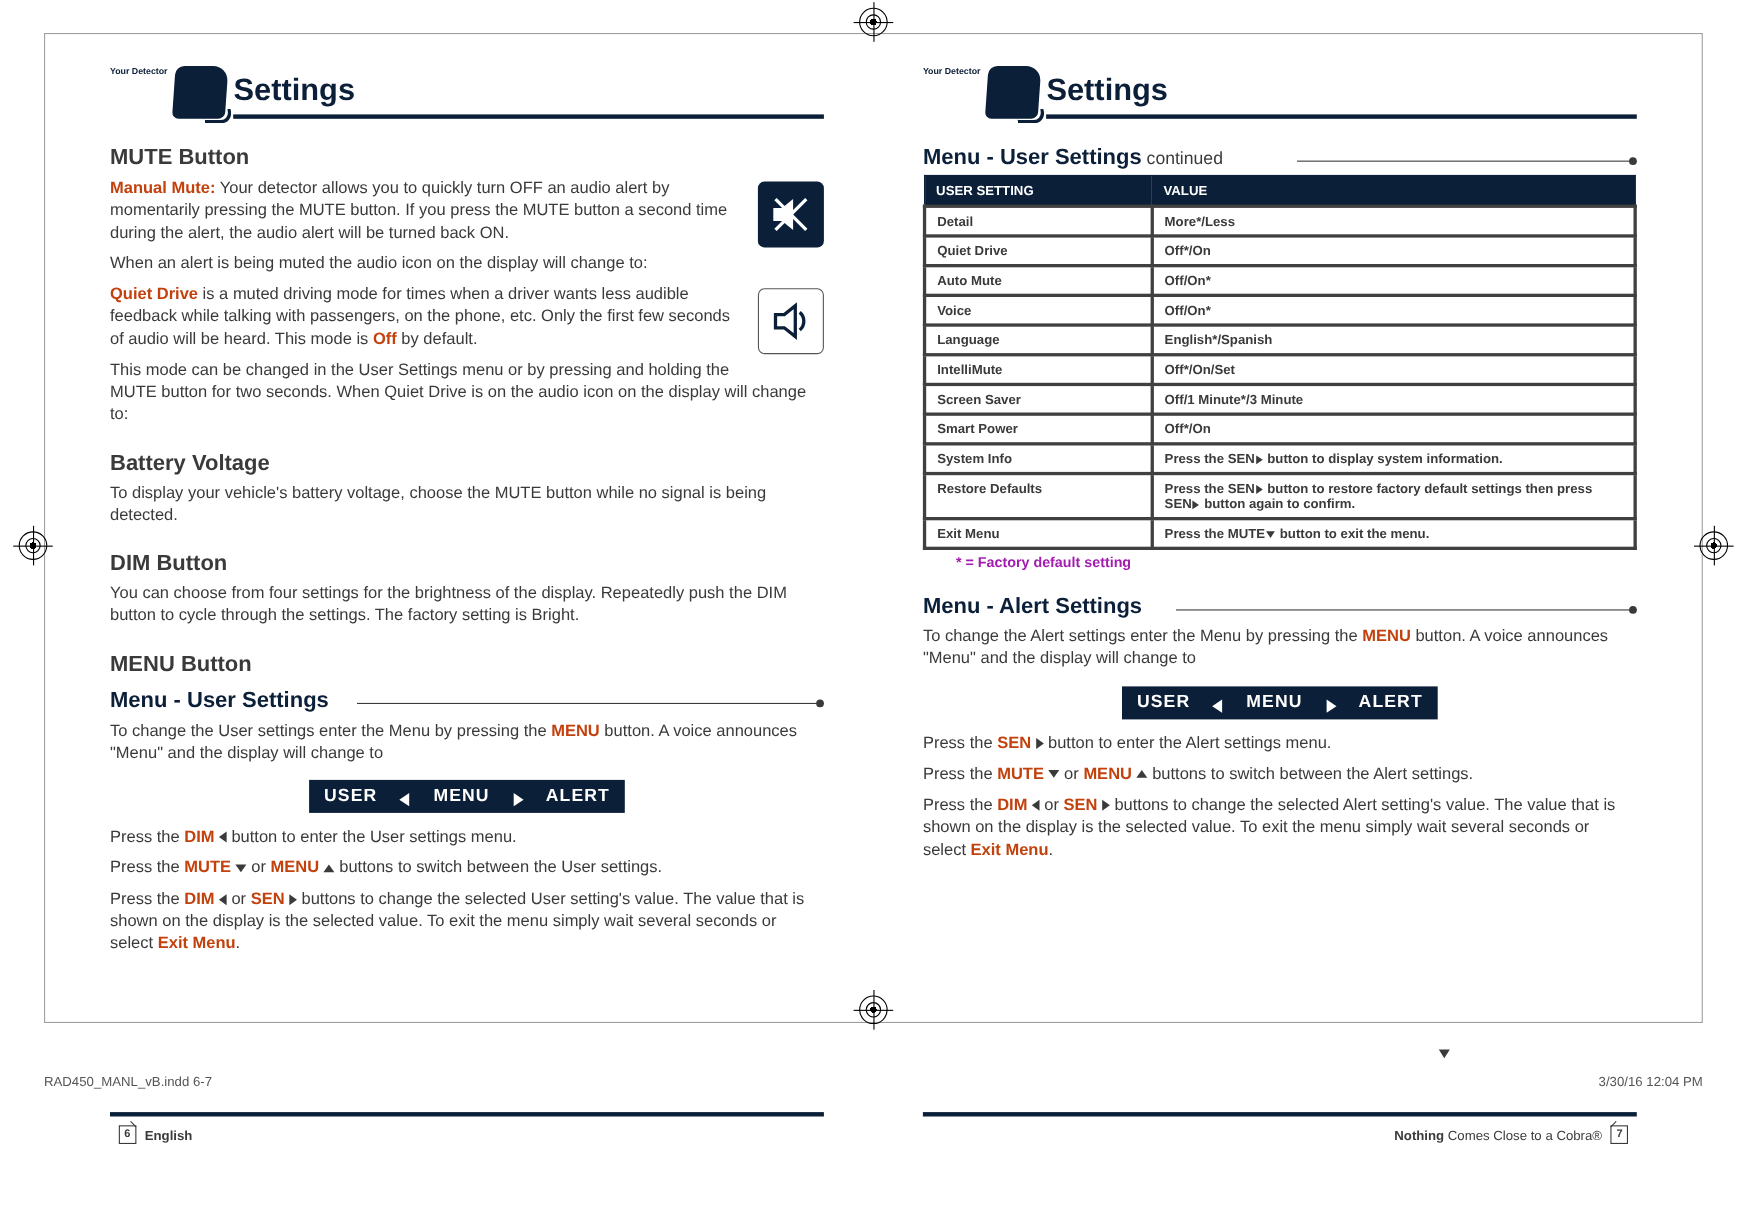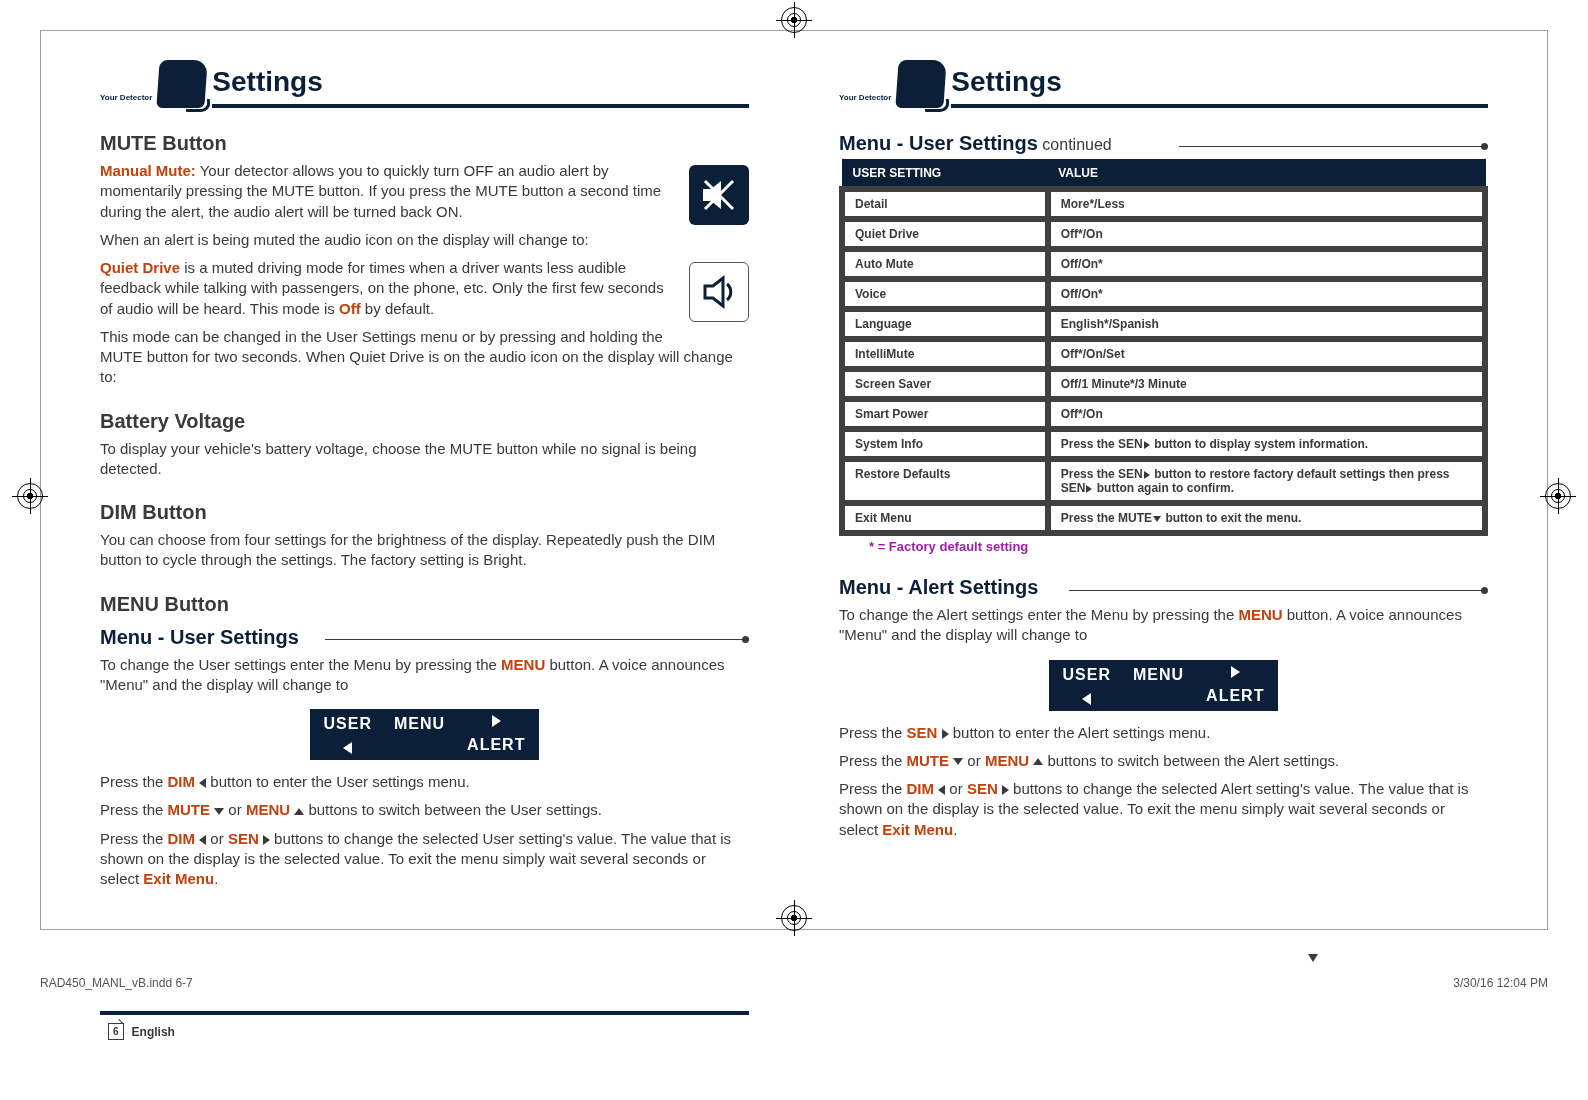--- a/index.html
+++ b/index.html
@@ -27,21 +27,21 @@
     flex: 1;
     position: relative;
     display: flex;
     flex-direction: column;
   }
   .page-header {
     display: flex;
     align-items: flex-end;
     margin-bottom: 10px;
   }
-  .logo-wrap { display:flex; align-items:flex-end; gap:4px; }
+  .logo-wrap { display:flex; gap:4px; }
   .logo-cobra {
     width: 48px; height: 48px;
     background: #0b1f39;
     border-radius: 8px 14px 6px 6px;
     position: relative;
     transform: skewX(-4deg);
   }
   .logo-cobra::after {
     content:"";
     position:absolute;
@@ -121,21 +121,21 @@
     color:#fff;
     padding: 6px 14px;
     font-weight: bold;
     font-size: 16px;
     letter-spacing: 1px;
     display:inline-flex;
     gap: 22px;
     margin: 6px auto 12px;
     align-self: center;
   }
-  .lcd-bar .seg { display:inline-flex; align-items:center; gap:9px;flex-direction:column;}
+  .lcd-bar .seg { display:inline-flex; align-items:flex-end; gap:20px;}
   .tri { display:inline-block; width:0; height:0; }
   .tri.l { border-top:6px solid transparent; border-bottom:6px solid transparent; border-right:9px solid #fff;}
   .tri.r { border-top:6px solid transparent; border-bottom:6px solid transparent; border-left:9px solid #fff;}
   .tri-sm-r { display:inline-block; width:0;height:0; border-top:5px solid transparent; border-bottom:5px solid transparent; border-left:7px solid #3a3a3a; vertical-align:middle;}
   .tri-sm-l { display:inline-block; width:0;height:0; border-top:5px solid transparent; border-bottom:5px solid transparent; border-right:7px solid #3a3a3a; vertical-align:middle;}
   .tri-sm-d { display:inline-block; width:0;height:0; border-left:5px solid transparent; border-right:5px solid transparent; border-top:7px solid #3a3a3a; vertical-align:middle;}
   .tri-sm-u { display:inline-block; width:0;height:0; border-left:5px solid transparent; border-right:5px solid transparent; border-bottom:7px solid #3a3a3a; vertical-align:middle;}
 
   table.settings {
     width:100%;
@@ -145,21 +145,21 @@
   }
   table.settings th {
     background:#0b1f39;
     color:#fff;
     text-align:left;
     padding:6px 10px;
     font-weight:bold;
     border:1px solid #0b1f39;
   }
   table.settings td {
-    border:6px solid #404040;
+    border:3px solid #404040;
     padding:5px 10px;
     font-weight:bold;
     color:#3a3a3a;
     vertical-align: top;
     margin-top: 16px;
   }
   table.settings td:first-child { width: 32%; }
   .footnote { font-size:13px; font-weight:bold; color:#a21caf; margin-top:3px;margin-left:30px;}
 
   .page-footer {
@@ -404,20 +404,24 @@
     <p class="body">
       <span>Press the </span><b>SEN</b> <span class="tri-sm-r"></span><span> button to enter the Alert settings menu.</span>
     </p>
     <p class="body">
       <span>Press the </span><b>MUTE</b> <span class="tri-sm-d"></span><span> or </span><b>MENU</b> <span class="tri-sm-u"></span><span> buttons to switch between the Alert settings.</span>
     </p>
     <p class="body">
       <span>Press the </span><b>DIM</b> <span class="tri-sm-l"></span><span>  or </span><b>SEN</b> <span class="tri-sm-r"></span><span>  buttons to change the selected Alert setting's value. The value that is shown on the display is the selected value. To exit the menu simply wait several seconds or select </span><b>Exit Menu</b><span>.</span>
     </p>
 
+    <div class="page-footer right">
+      <span><b>Nothing</b><span> Comes Close to a Cobra®</span></span>
+      <span class="pgnum right">7</span>
+    </div>
   </div>
 
 </div>
 
 <div class="reg-mark reg-bot">
     <div class="circ">
       <div class="circ2"></div>
     </div>
   </div>
 

